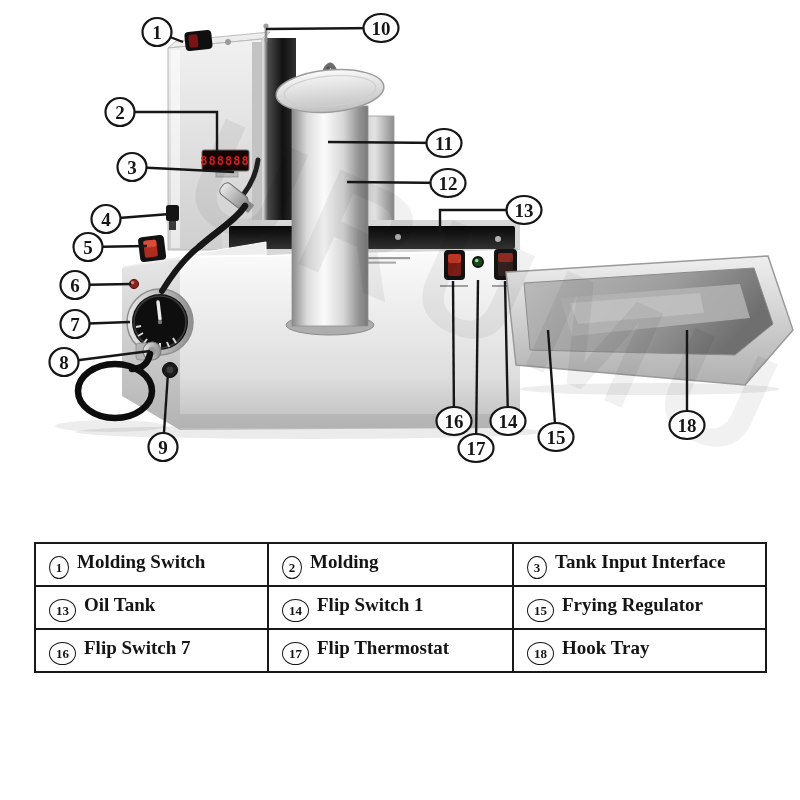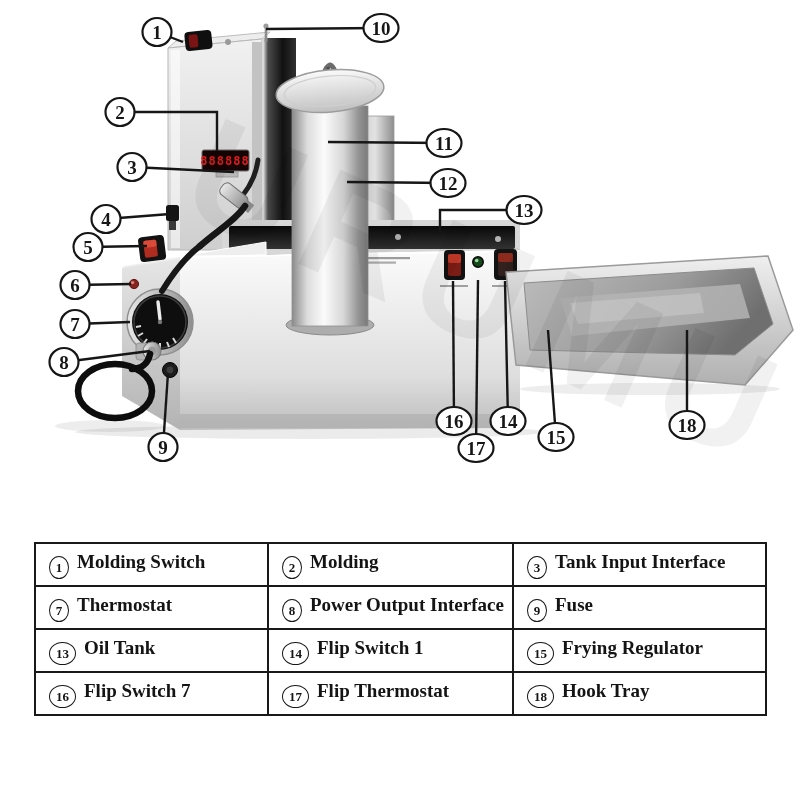--- a/index.html
+++ b/index.html
@@ -336,25 +336,20 @@
         <col style="width:245px">
         <col style="width:253px">
       </colgroup>
     <tbody id="legend-body">
         <tr>
           <td><span class="badge">1</span><span>Molding Switch</span></td>
           <td><span class="badge">2</span><span>Molding</span></td>
           <td><span class="badge">3</span><span>Tank Input Interface</span></td>
         </tr>
         <tr>
-          <td><span class="badge">7</span><span>Thermostat</span></td>
-          <td><span class="badge">8</span><span>Power Output Interface</span></td>
-          <td><span class="badge">9</span><span>Fuse</span></td>
-        </tr>
-        <tr>
           <td><span class="badge wide">13</span><span>Oil Tank</span></td>
           <td><span class="badge wide">14</span><span>Flip Switch 1</span></td>
           <td><span class="badge wide">15</span><span>Frying Regulator</span></td>
         </tr>
         <tr>
           <td><span class="badge wide">16</span><span>Flip Switch 7</span></td>
           <td><span class="badge wide">17</span><span>Flip Thermostat</span></td>
           <td><span class="badge wide">18</span><span>Hook Tray</span></td>
         </tr>
       </tbody>

